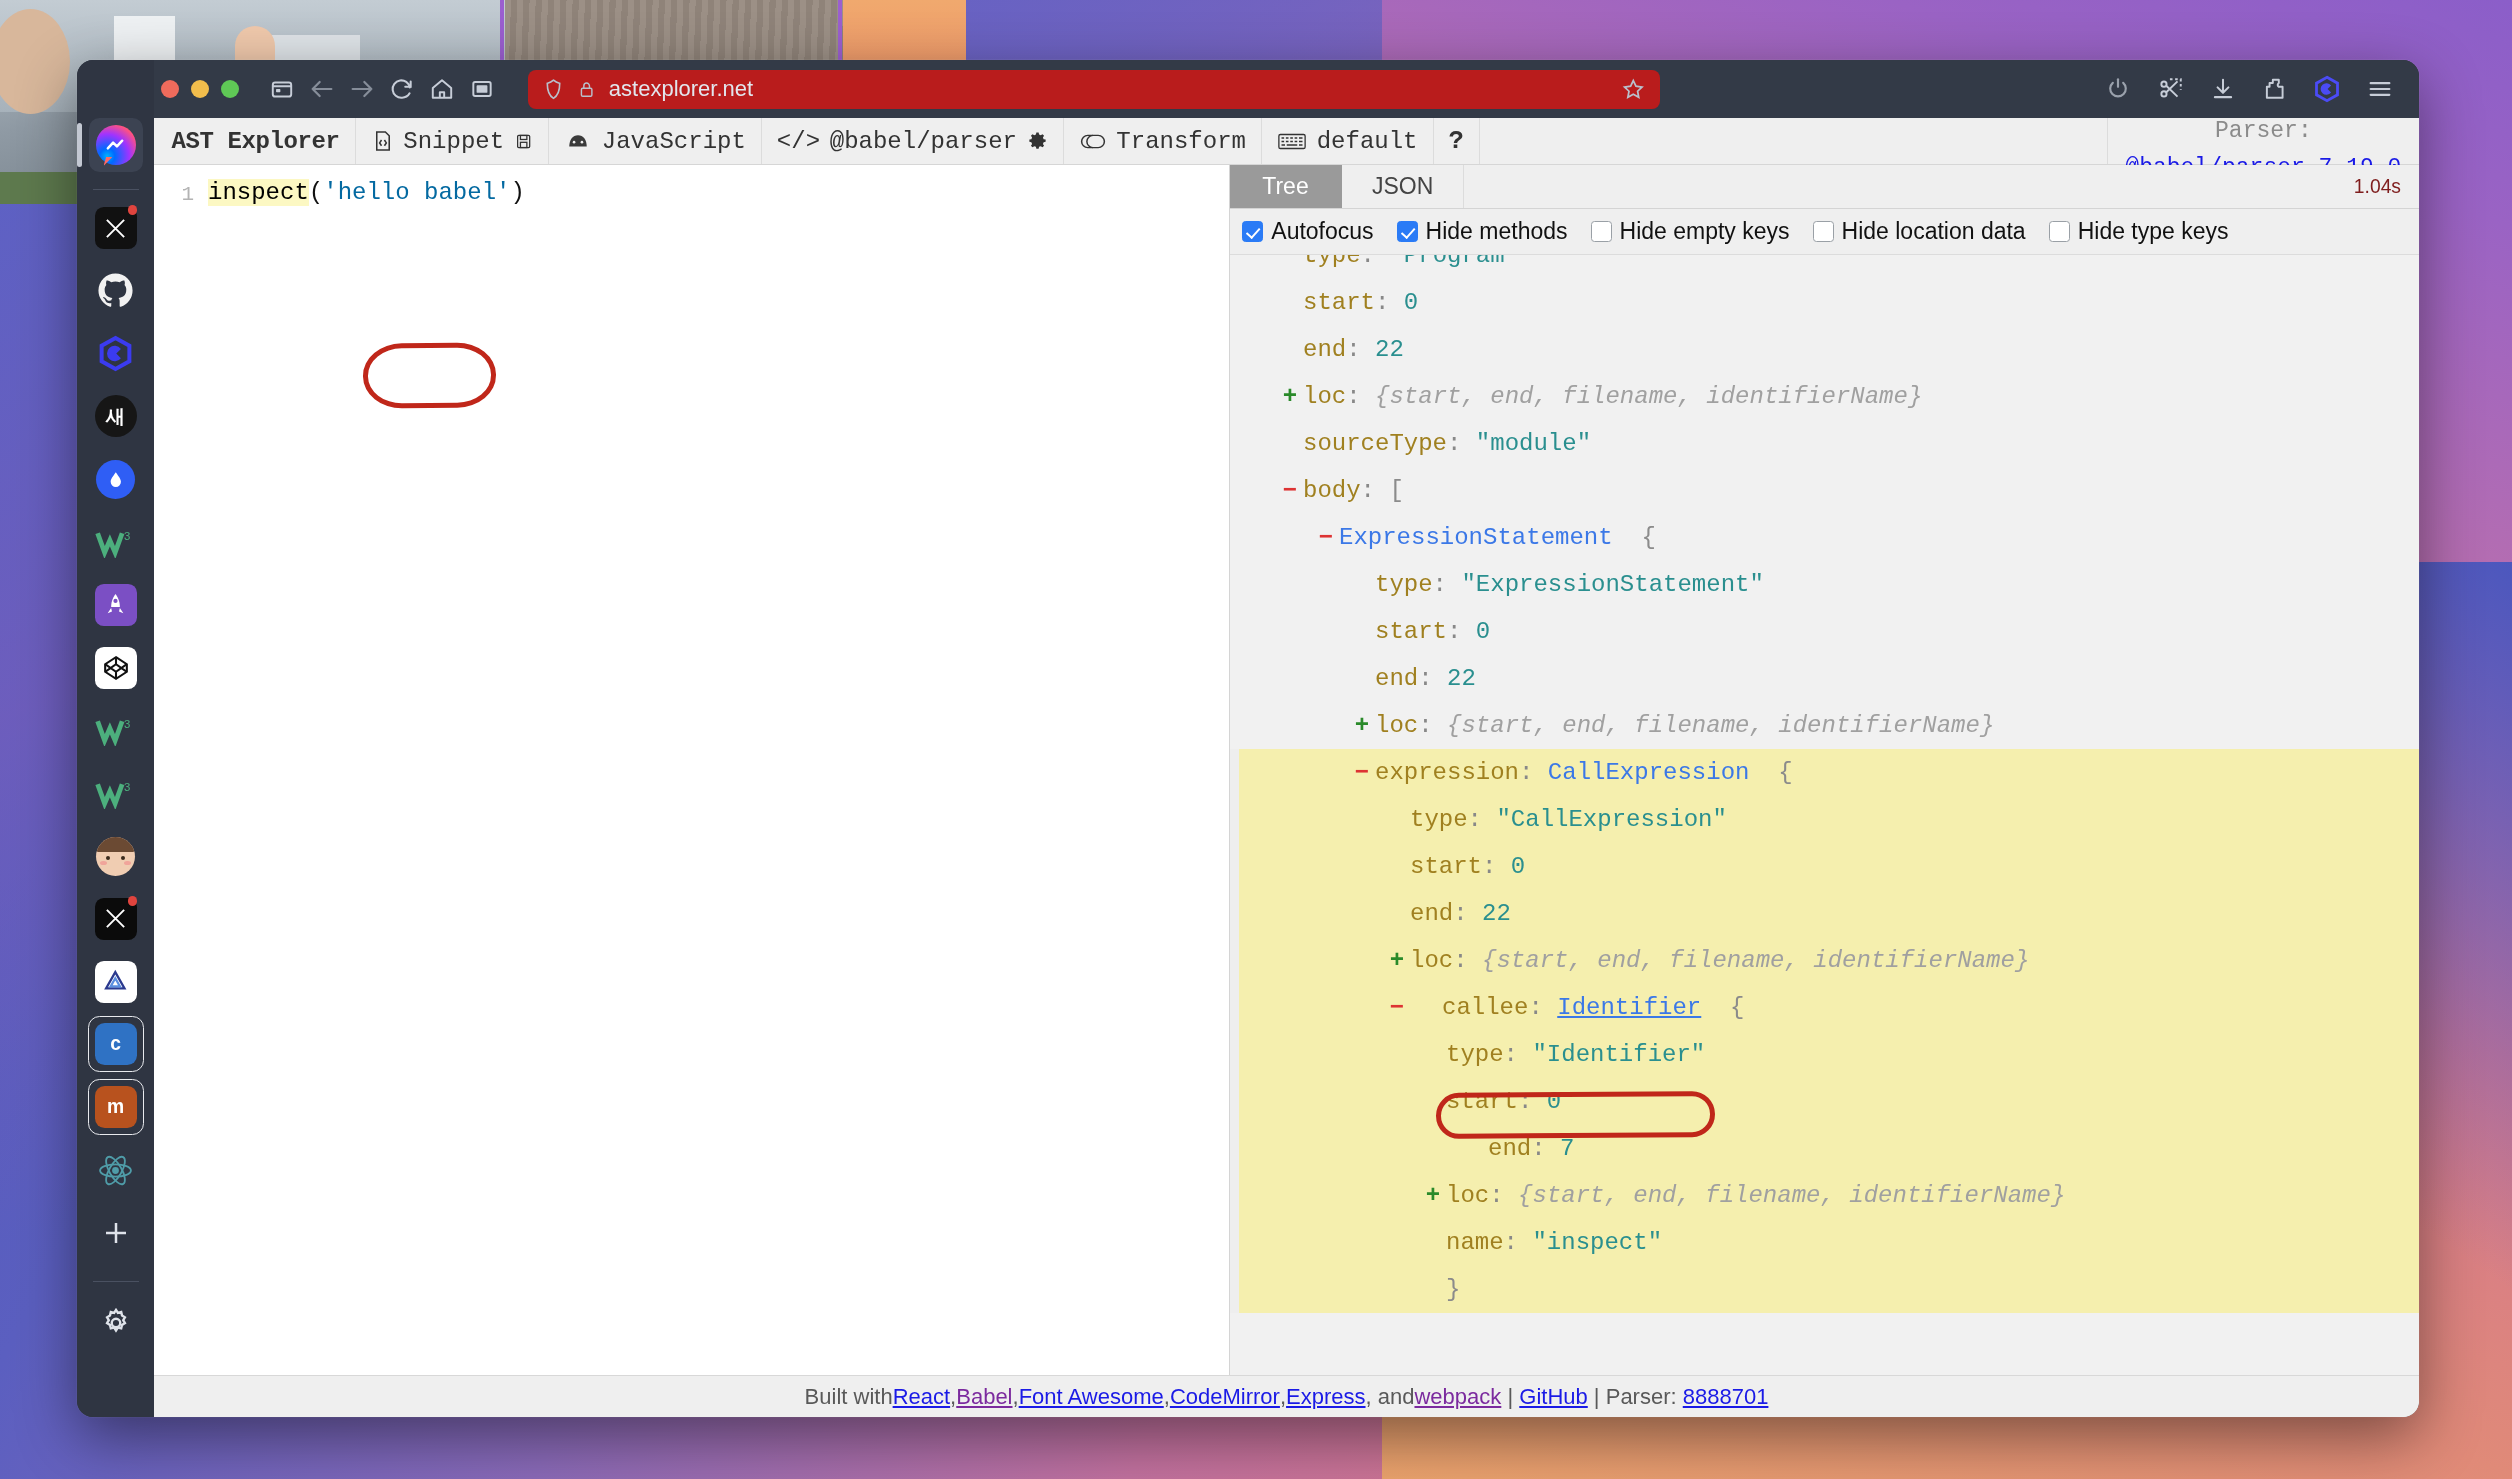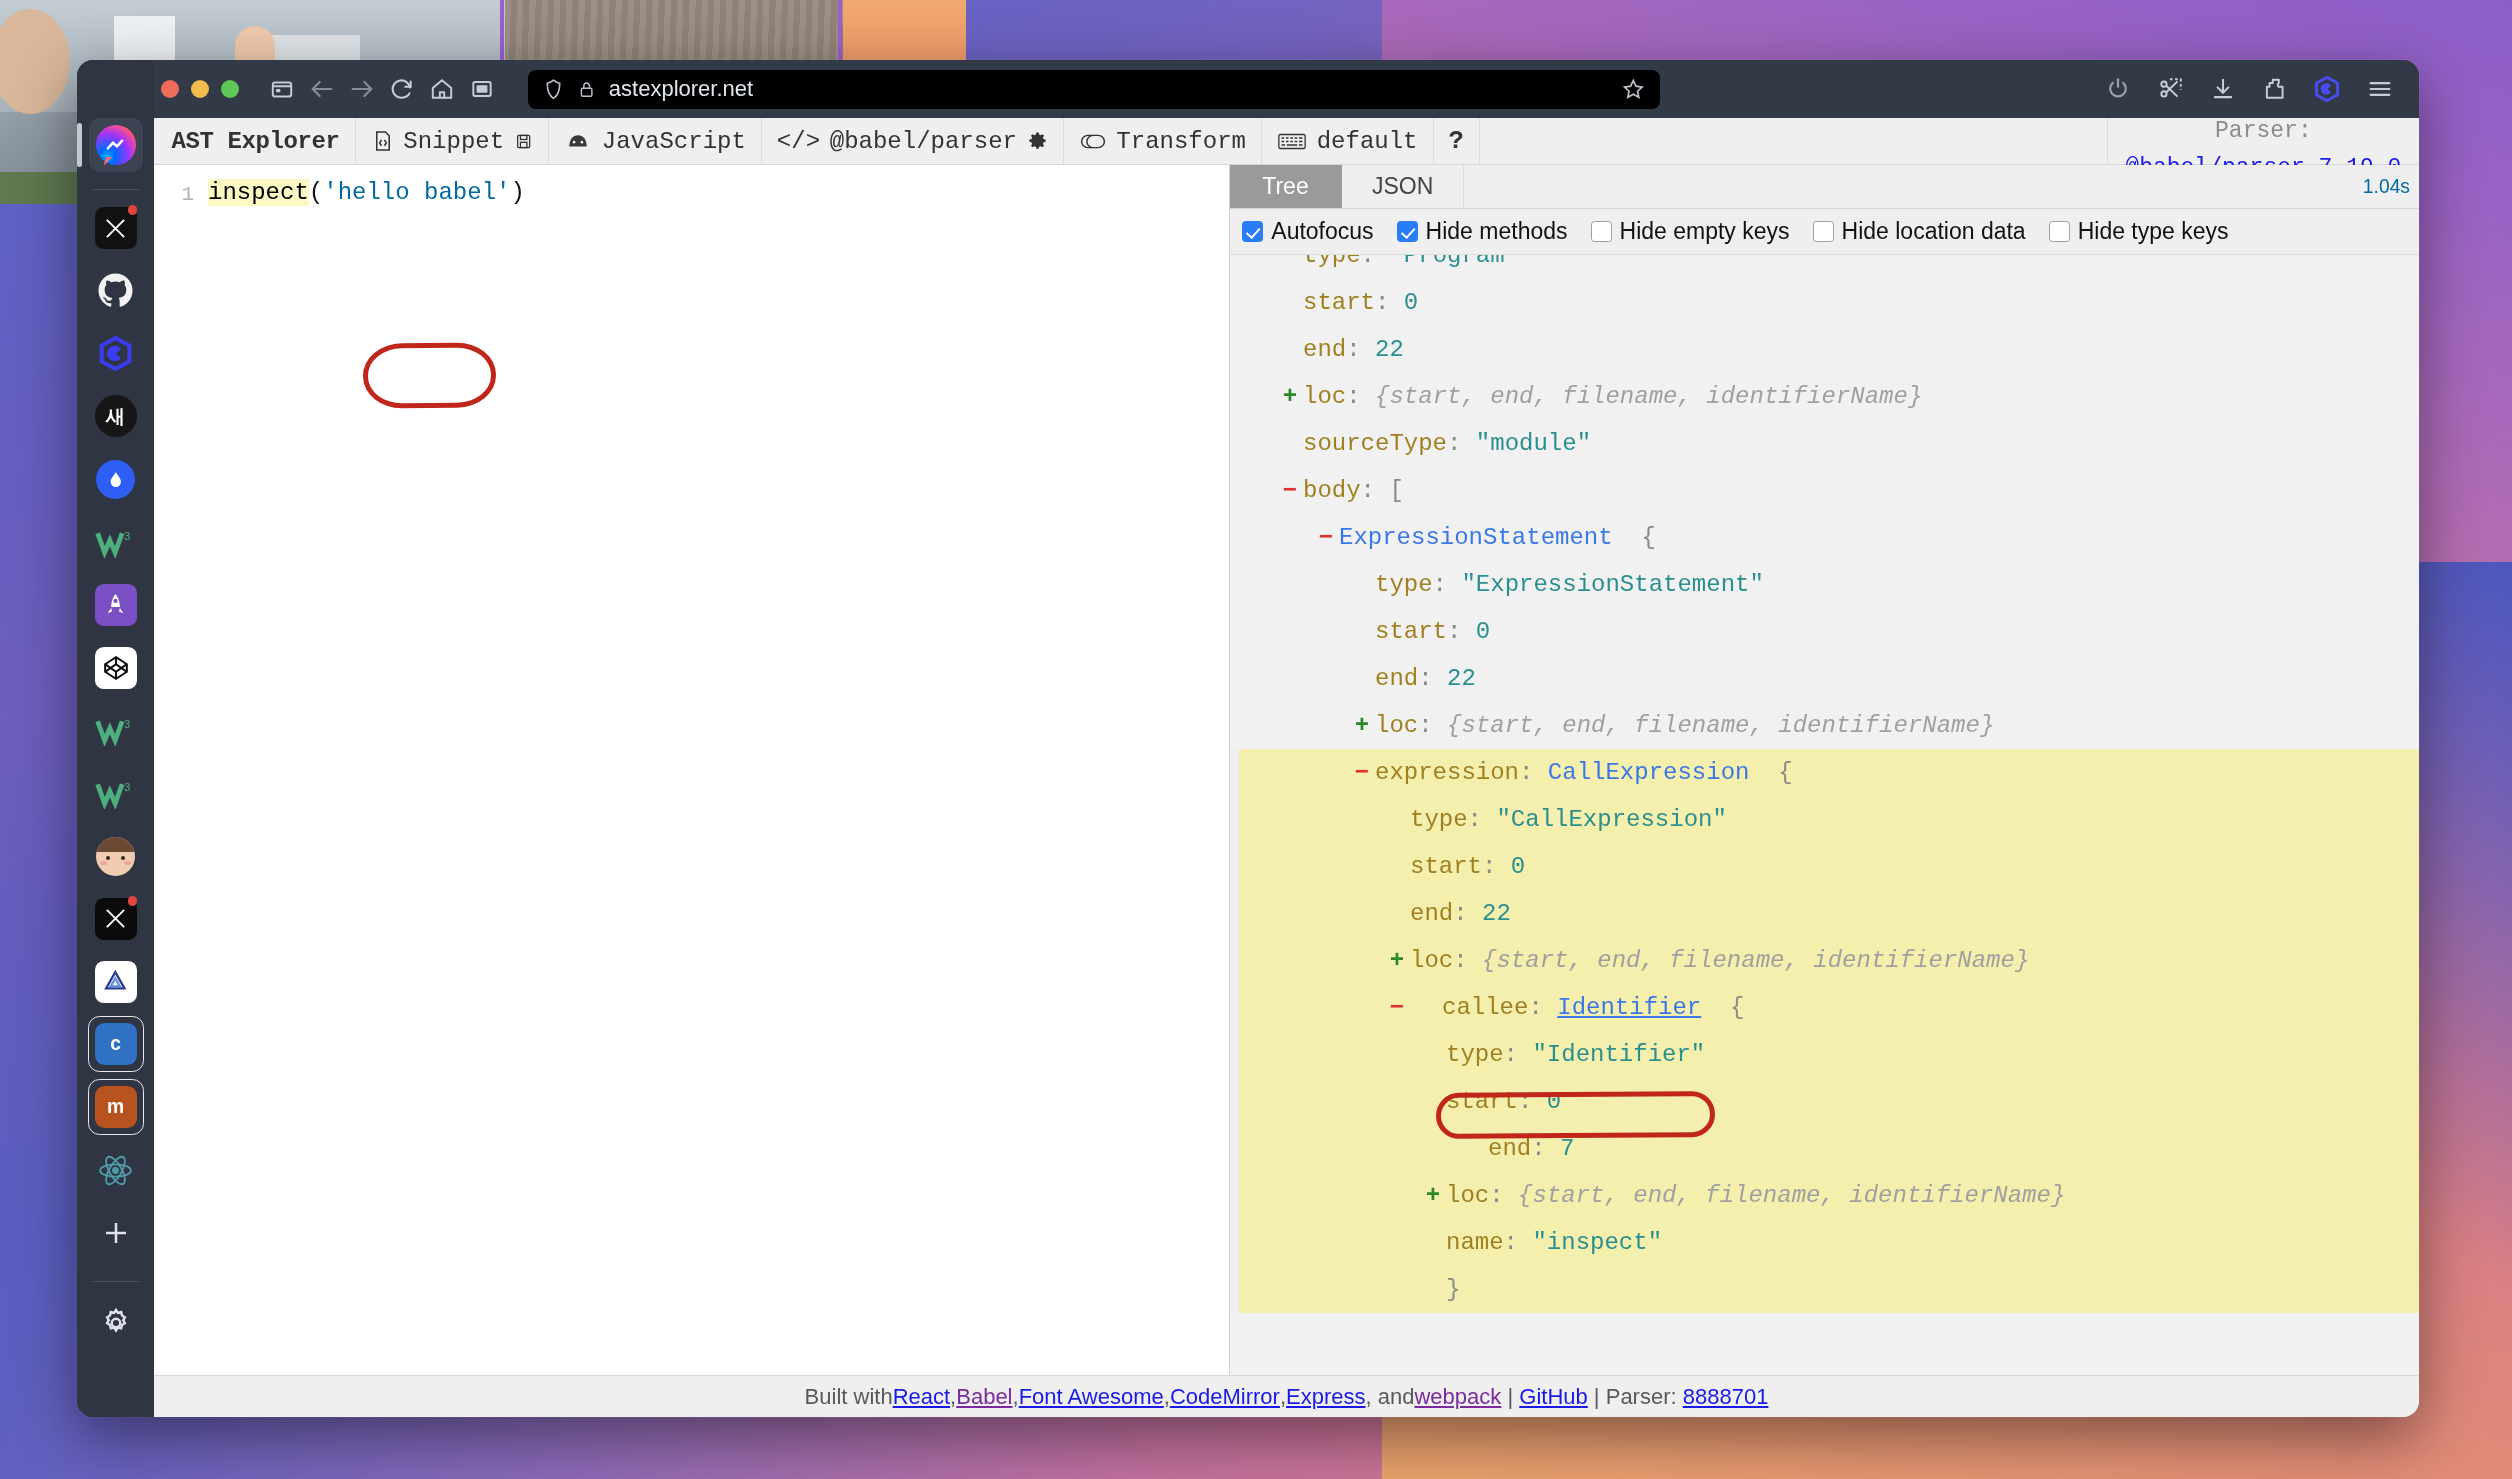--- a/index.html
+++ b/index.html
@@ -118,21 +118,21 @@
   .tbtn {
     width: 40px; height: 40px; border-radius: 7px;
     display:flex; align-items:center; justify-content:center;
     color:#c7cdd8; flex:0 0 auto;
   }
   .tbtn svg { display:block; }
   #urlbar {
     flex: 1 1 auto;
     height: 39px;
     margin: 0 26px;
-    background: #000000;
+    background: #b91c1c;
     border-radius: 8px;
     display:flex; align-items:center;
     padding: 0 14px;
     gap: 12.3px;
     max-width: 1132px;
   }
   #urltext { color:#e2e6ed; font-size:22px; flex:1 1 auto;
              font-family:"Liberation Sans",sans-serif; }
   .right-tools { display:flex; align-items:center; gap: 12.3px; margin-left: auto; }
 
@@ -203,21 +203,21 @@
   }
 
   
   #rtabs { height: 44px; flex:0 0 44px; background:#efefef;
            border-bottom:0.9px solid #d4d4d4; display:flex; align-items:stretch; }
   .rtab { display:flex; align-items:center; justify-content:center;
           min-width: 112px; padding: 0 30px; font-size: 23px; color:#444;
           font-family:"Liberation Sans",sans-serif; border-right:0.9px solid #dcdcdc; }
   .rtab.active { background:#9a9a9a; color:#fff; border-right-color:#9a9a9a; }
   .rtabfill { flex:1 1 auto; display:flex; align-items:center; justify-content:flex-end;
-              padding-right: 9px; font-size:19.3px; color:#0369a1; }
+              padding-right: 18px; font-size:19.3px; color:#7f1d1d; }
 
   
   #ropts { height: 46px; flex:0 0 46px; background:#efefef;
            border-bottom:0.9px solid #dcdcdc;
            display:flex; align-items:center; gap: 0; padding-left: 12.3px;
            overflow:hidden; }
   .opt { display:flex; align-items:center; gap: 8px; font-size:23px; color:#111;
          margin-right: 23px; white-space:nowrap; }
   .cb { width: 21px; height: 21px; border-radius:3.5px; border:0.9px solid #9aa0a6;
         background:#fff; position:relative; flex:0 0 auto; }

